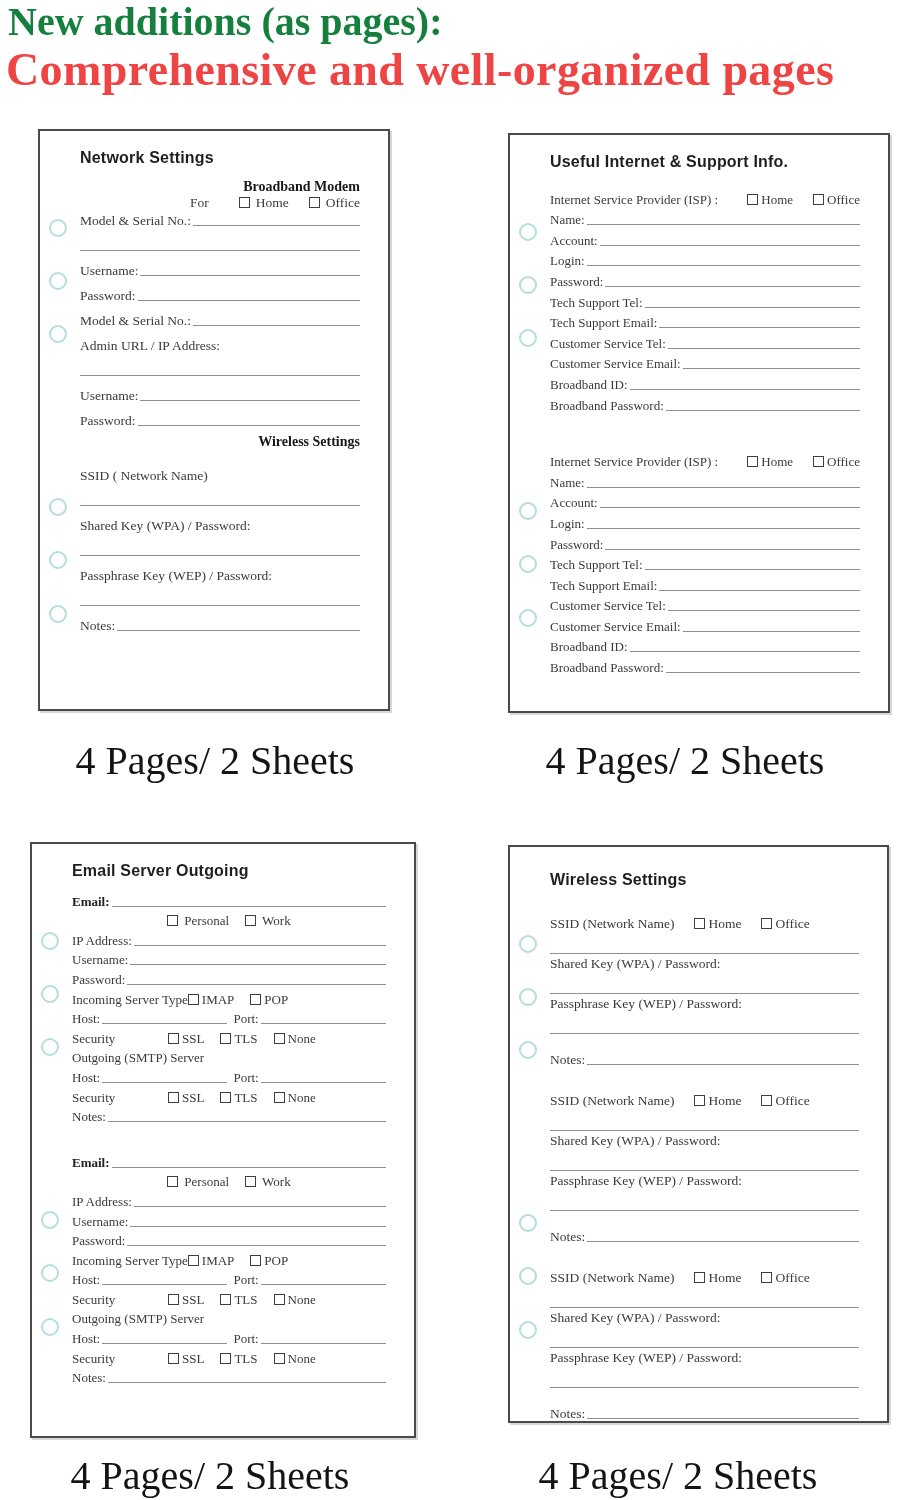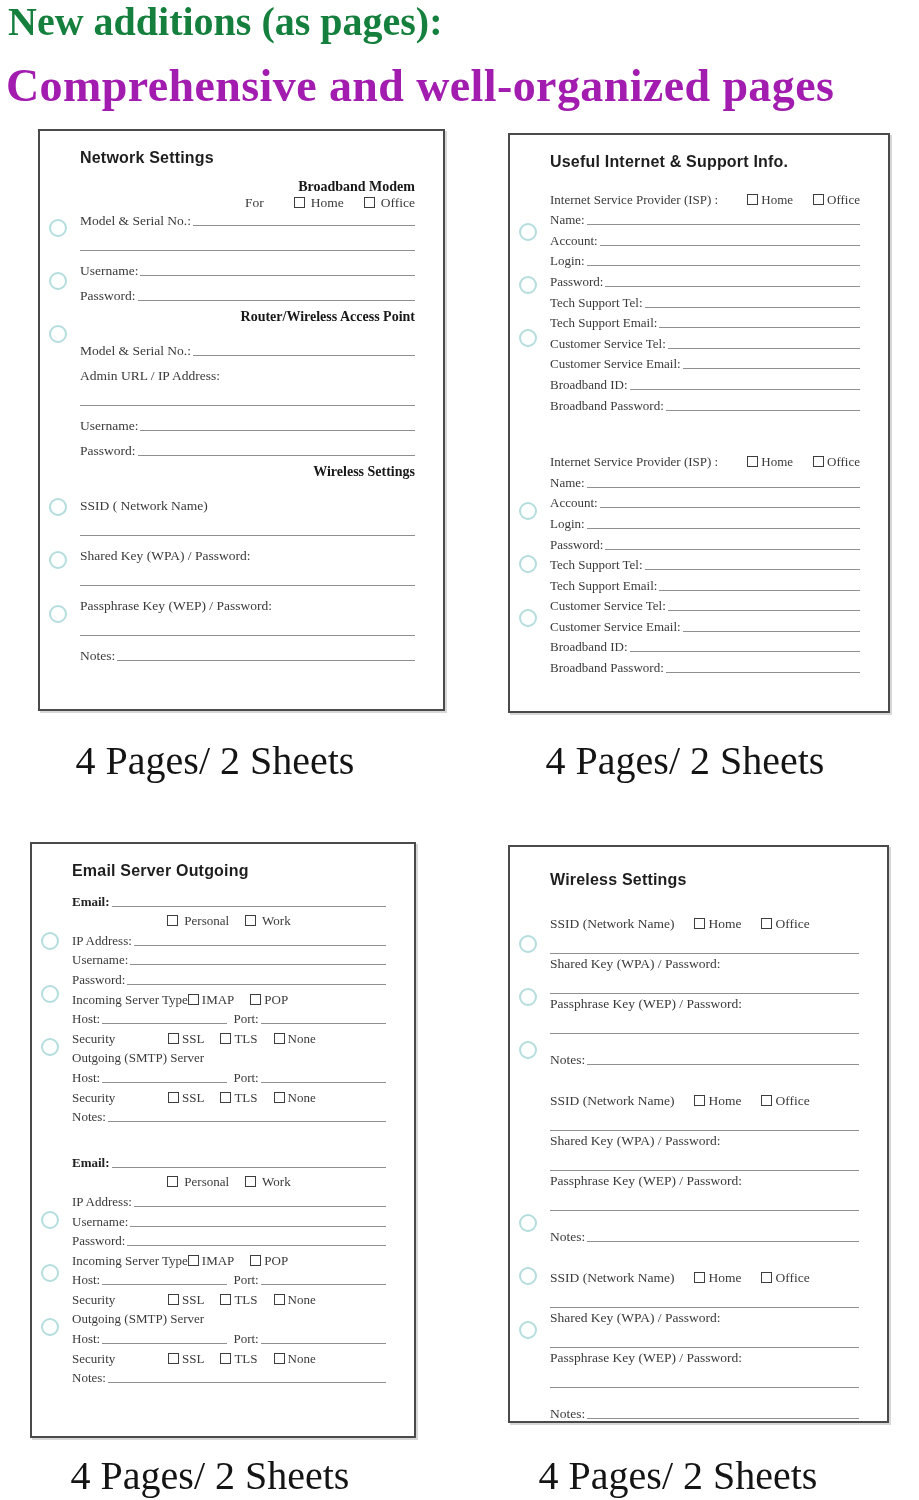--- a/index.html
+++ b/index.html
@@ -6,29 +6,29 @@
   body{
     width:919px;height:1500px;position:relative;background:#ffffff;
     font-family:"Liberation Serif",serif;overflow:hidden;
   }
   
   .heading-l1{
     position:absolute;left:8px;top:0px;
     font:bold 40px/1.12 "Liberation Serif",serif;color:#15803d;white-space:nowrap;
   }
   .heading-l2{
-    position:absolute;left:6px;top:60px;
-    font:bold 46px/1.12 "Liberation Serif",serif;color:#a21caf;white-space:nowrap;letter-spacing:.4px;
+    position:absolute;left:6px;top:44px;
+    font:bold 46px/1.12 "Liberation Serif",serif;color:#ef4444;white-space:nowrap;letter-spacing:.4px;
   }
   
   .panel{
     position:absolute;background:#fff;border:2px solid #4a4a4a;box-sizing:border-box;
     box-shadow:2px 2px 0 rgba(140,140,140,.35);
   }
-  #panelA{left:38px;top:129px;width:407px;height:582px;}
+  #panelA{left:38px;top:129px;width:352px;height:582px;}
   #panelB{left:508px;top:133px;width:382px;height:580px;}
   #panelC{left:30px;top:842px;width:386px;height:596px;}
   #panelD{left:508px;top:845px;width:381px;height:578px;}
   .panel-inner{position:absolute;left:0;top:0;right:0;bottom:0;padding:18px 28px 0 40px;box-sizing:border-box;overflow:hidden;}
   .panel-title{
     display:block;font:bold 16px "Liberation Sans","DejaVu Sans",sans-serif;
     color:#1e1e1e;letter-spacing:.2px;
   }
   #panelA .panel-title{margin-bottom:12px;}
   #panelB .panel-title{margin-bottom:16px;}
@@ -112,23 +112,20 @@
           <span class="fill full"></span>
         </div>
         <div class="row field">
           <span class="flabel">Username:</span>
           <span class="fill"></span>
         </div>
         <div class="row field">
           <span class="flabel">Password:</span>
           <span class="fill"></span>
         </div>
-        <div class="row section">
-          <span class="seclabel">Router/Wireless Access Point</span>
-        </div>
         <div class="row field">
           <span class="flabel">Model &amp; Serial No.:</span>
           <span class="fill"></span>
         </div>
         <div class="row label">
           <span class="flabel">Admin URL / IP Address:</span>
         </div>
         <div class="row line">
           <span class="fill full"></span>
         </div>

